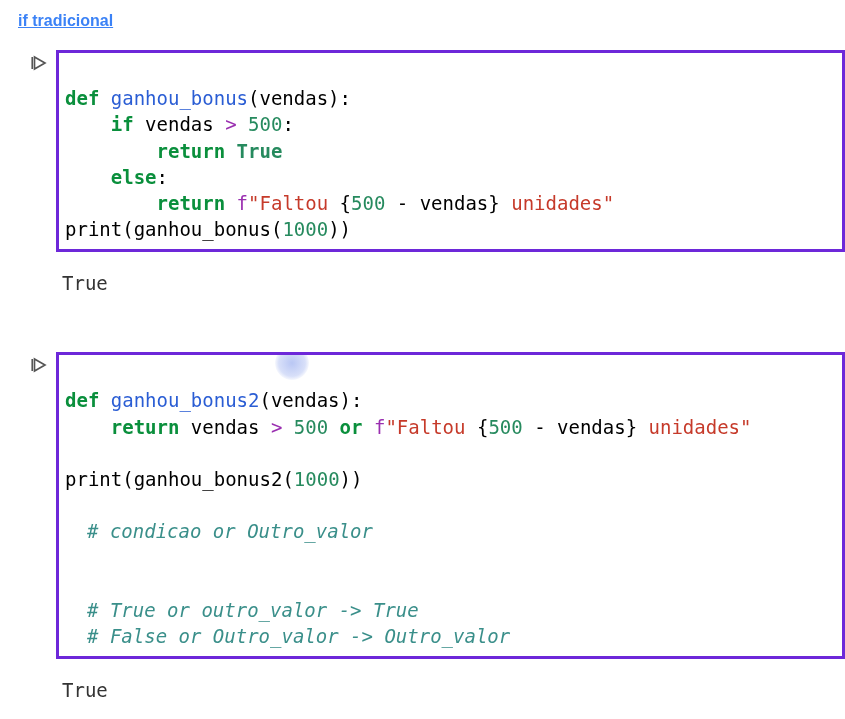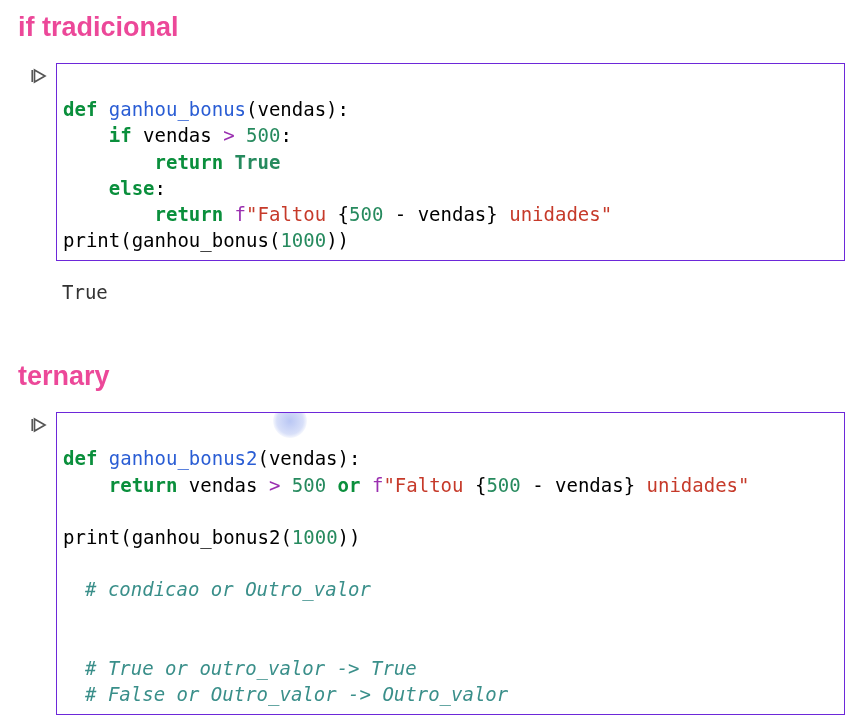--- a/index.html
+++ b/index.html
@@ -4,23 +4,24 @@
   <style>
     * { box-sizing: border-box; margin: 0; padding: 0; }
     body {
       font-family: Arial, Helvetica, sans-serif;
       background: #ffffff;
       padding: 12px 0 20px 18px;
       width: 845px;
     }
     .section-heading {
       font-weight: bold;
-      font-size: 27px;
-      color: #ec4899;
+      font-size: 16px;
+      color: #3b82f6;
       margin-bottom: 20px;
+      text-decoration: underline;
     }
     .cell-block {
       display: flex;
       align-items: flex-start;
       margin-bottom: 4px;
     }
     .run-gutter {
       width: 38px;
       flex-shrink: 0;
       display: flex;
@@ -28,21 +29,21 @@
       padding-right: 8px;
       padding-top: 4px;
     }
     .run-icon {
       width: 18px;
       height: 18px;
       display: block;
     }
     .code-box {
       flex: 1;
-      border: 1px solid #6d28d9;
+      border: 3px solid #6d28d9;
       padding: 6px 8px 6px 6px;
       font-family: "Menlo", "Consolas", "DejaVu Sans Mono", monospace;
       font-size: 19px;
       line-height: 1.38;
       white-space: pre;
       overflow-x: auto;
       position: relative;
     }
     .output-row {
       margin-left: 44px;
@@ -95,21 +96,20 @@
 <span>    </span><span class="kw">if </span><span>vendas </span><span class="op">&gt; </span><span class="num">500</span><span>:</span>
 <span>        </span><span class="kw">return </span><span class="bool">True</span>
 <span>    </span><span class="kw">else</span><span>:</span>
 <span>        </span><span class="kw">return </span><span class="fpre">f</span><span class="str">"</span><span class="str">Faltou </span><span class="plain">{</span><span class="num">500</span><span class="plain"> - vendas</span><span class="plain">}</span><span class="str"> unidades</span><span class="str">"</span>
 <span>print</span><span>(</span><span>ganhou_bonus</span><span>(</span><span class="num">1000</span><span>))</span></span></div>
 </div>
 
 <div class="output-row">True</div>
 
 <div class="section2">
-  <div class="section-heading">ternary</div>
 
   <div class="cell-block">
     <div class="run-gutter">
       <span>
         <svg class="run-icon" viewBox="0 0 24 24" fill="none" stroke="#555" stroke-width="2.2">
           <polygon points="6,4 20,12 6,20" fill="none"></polygon>
           <line x1="3" y1="4" x2="3" y2="20"></line>
         </svg>
       </span>
     </div>

